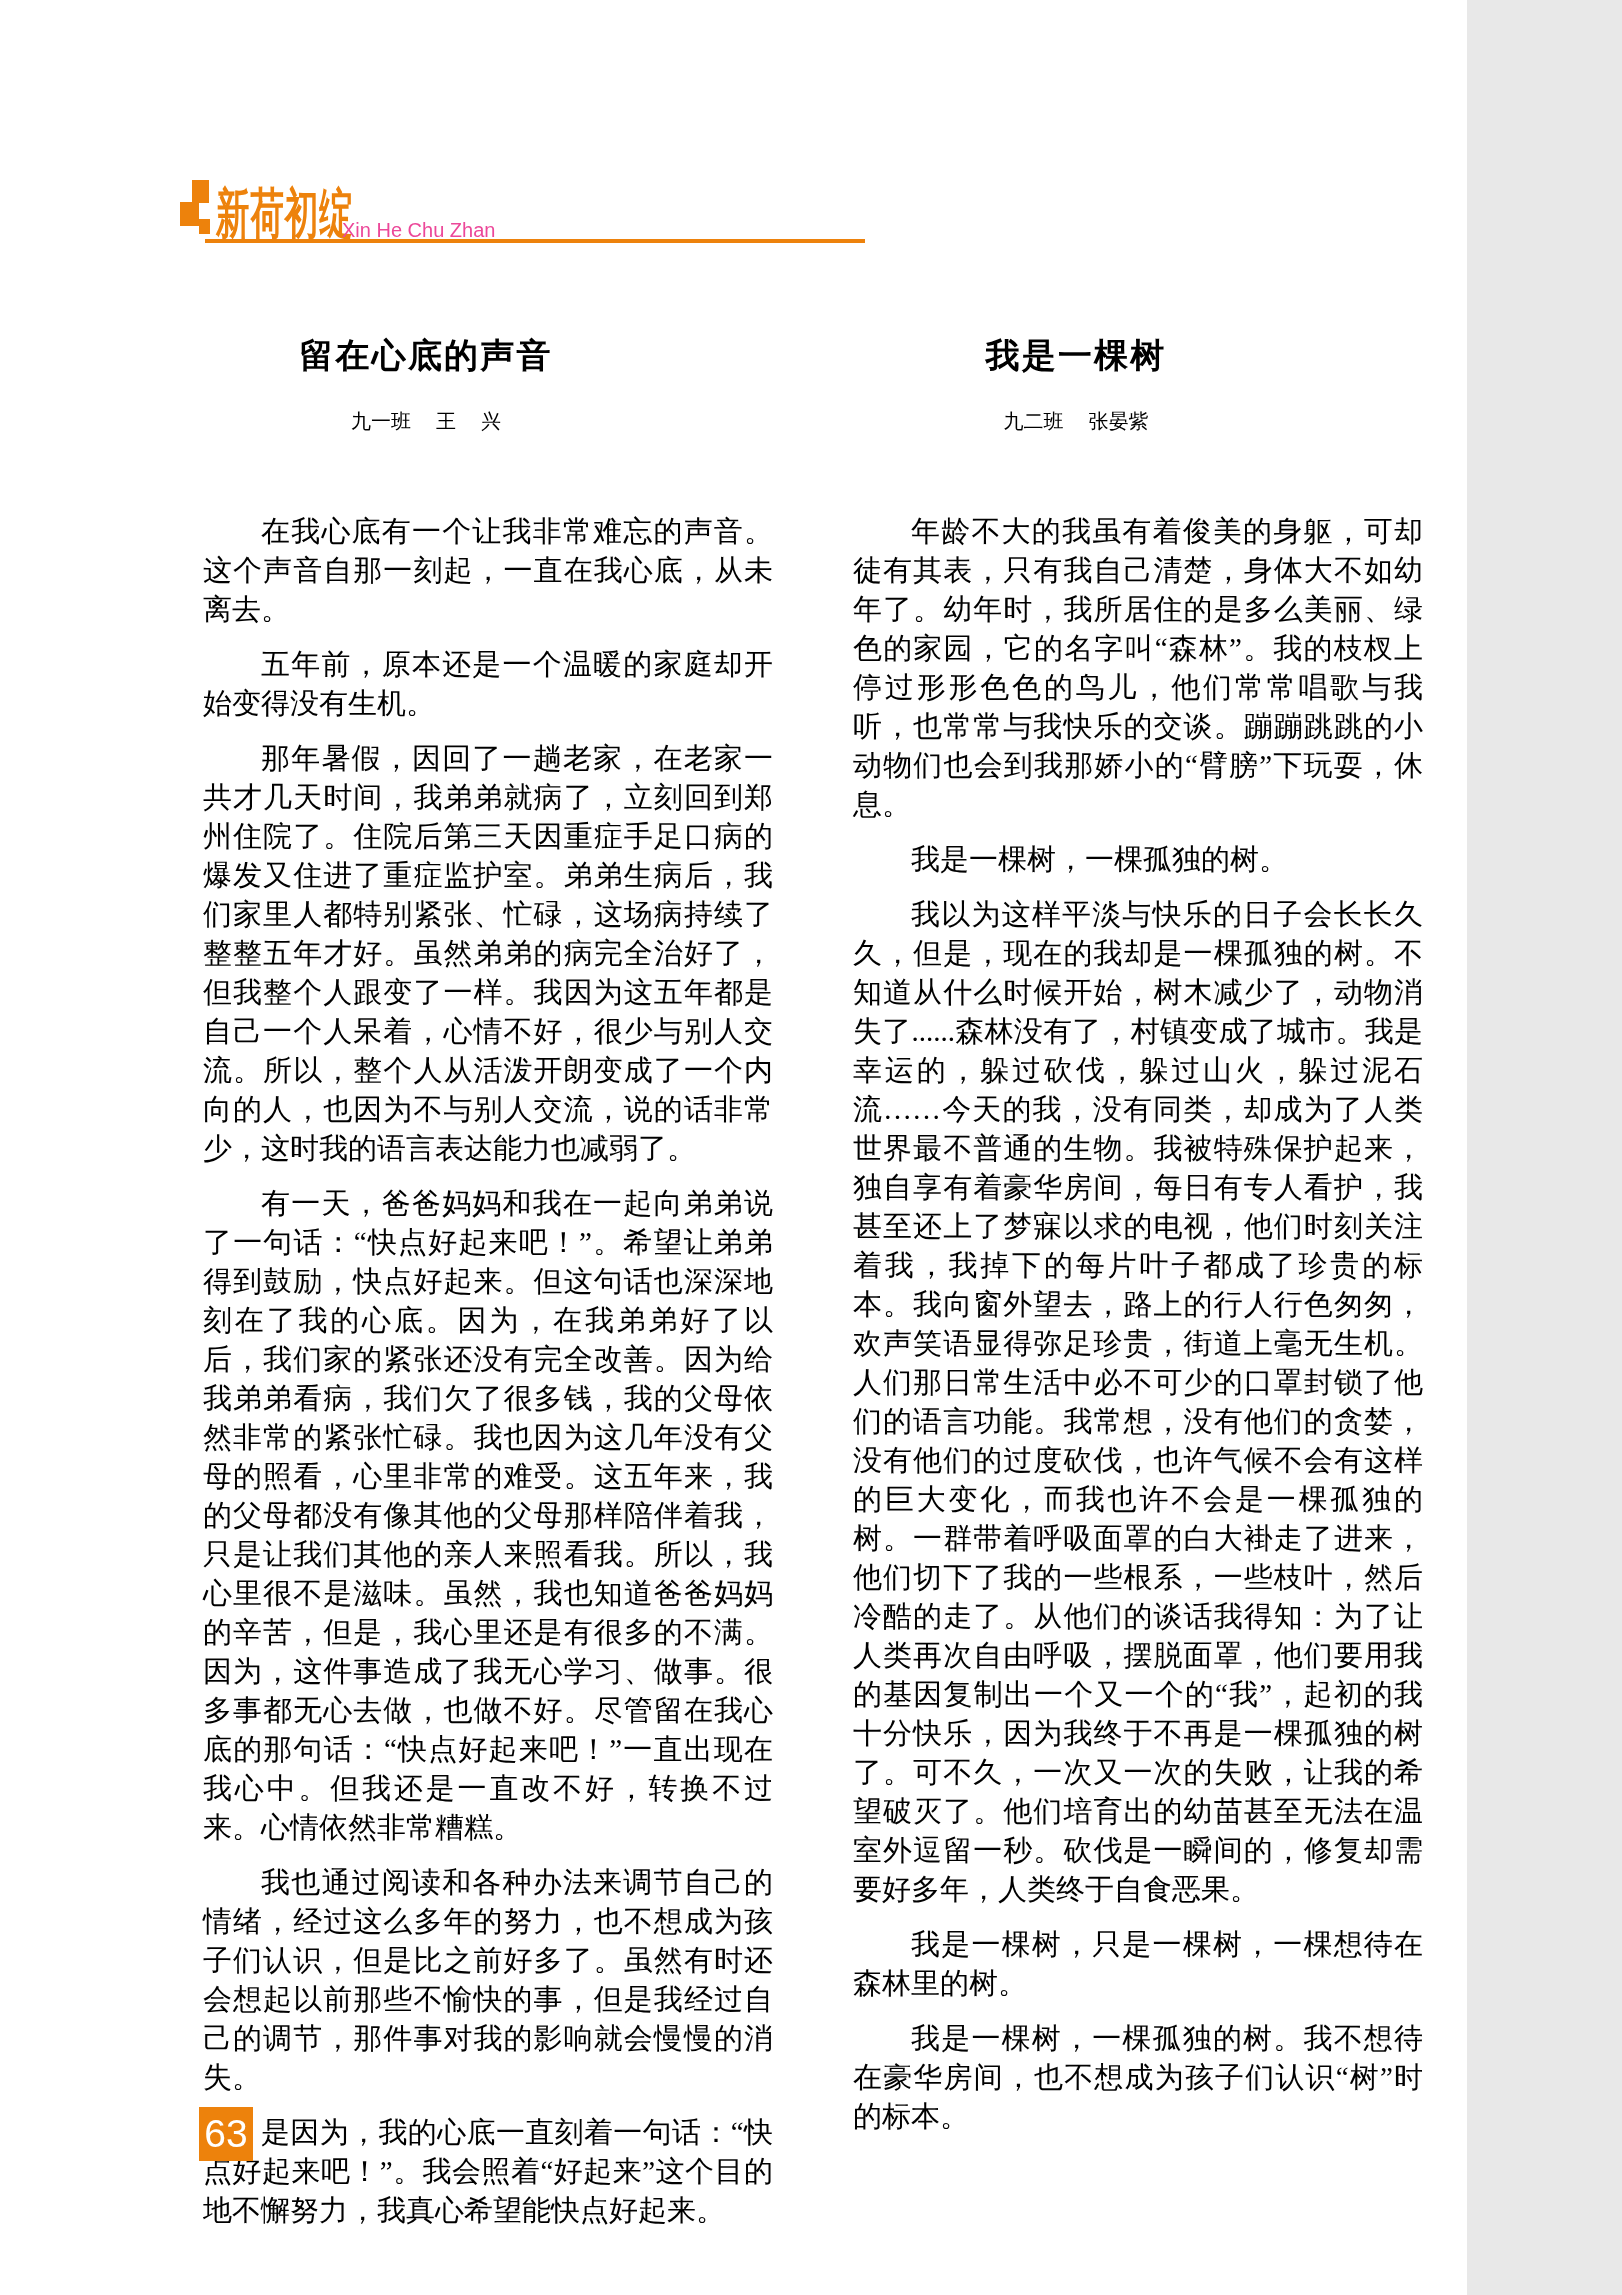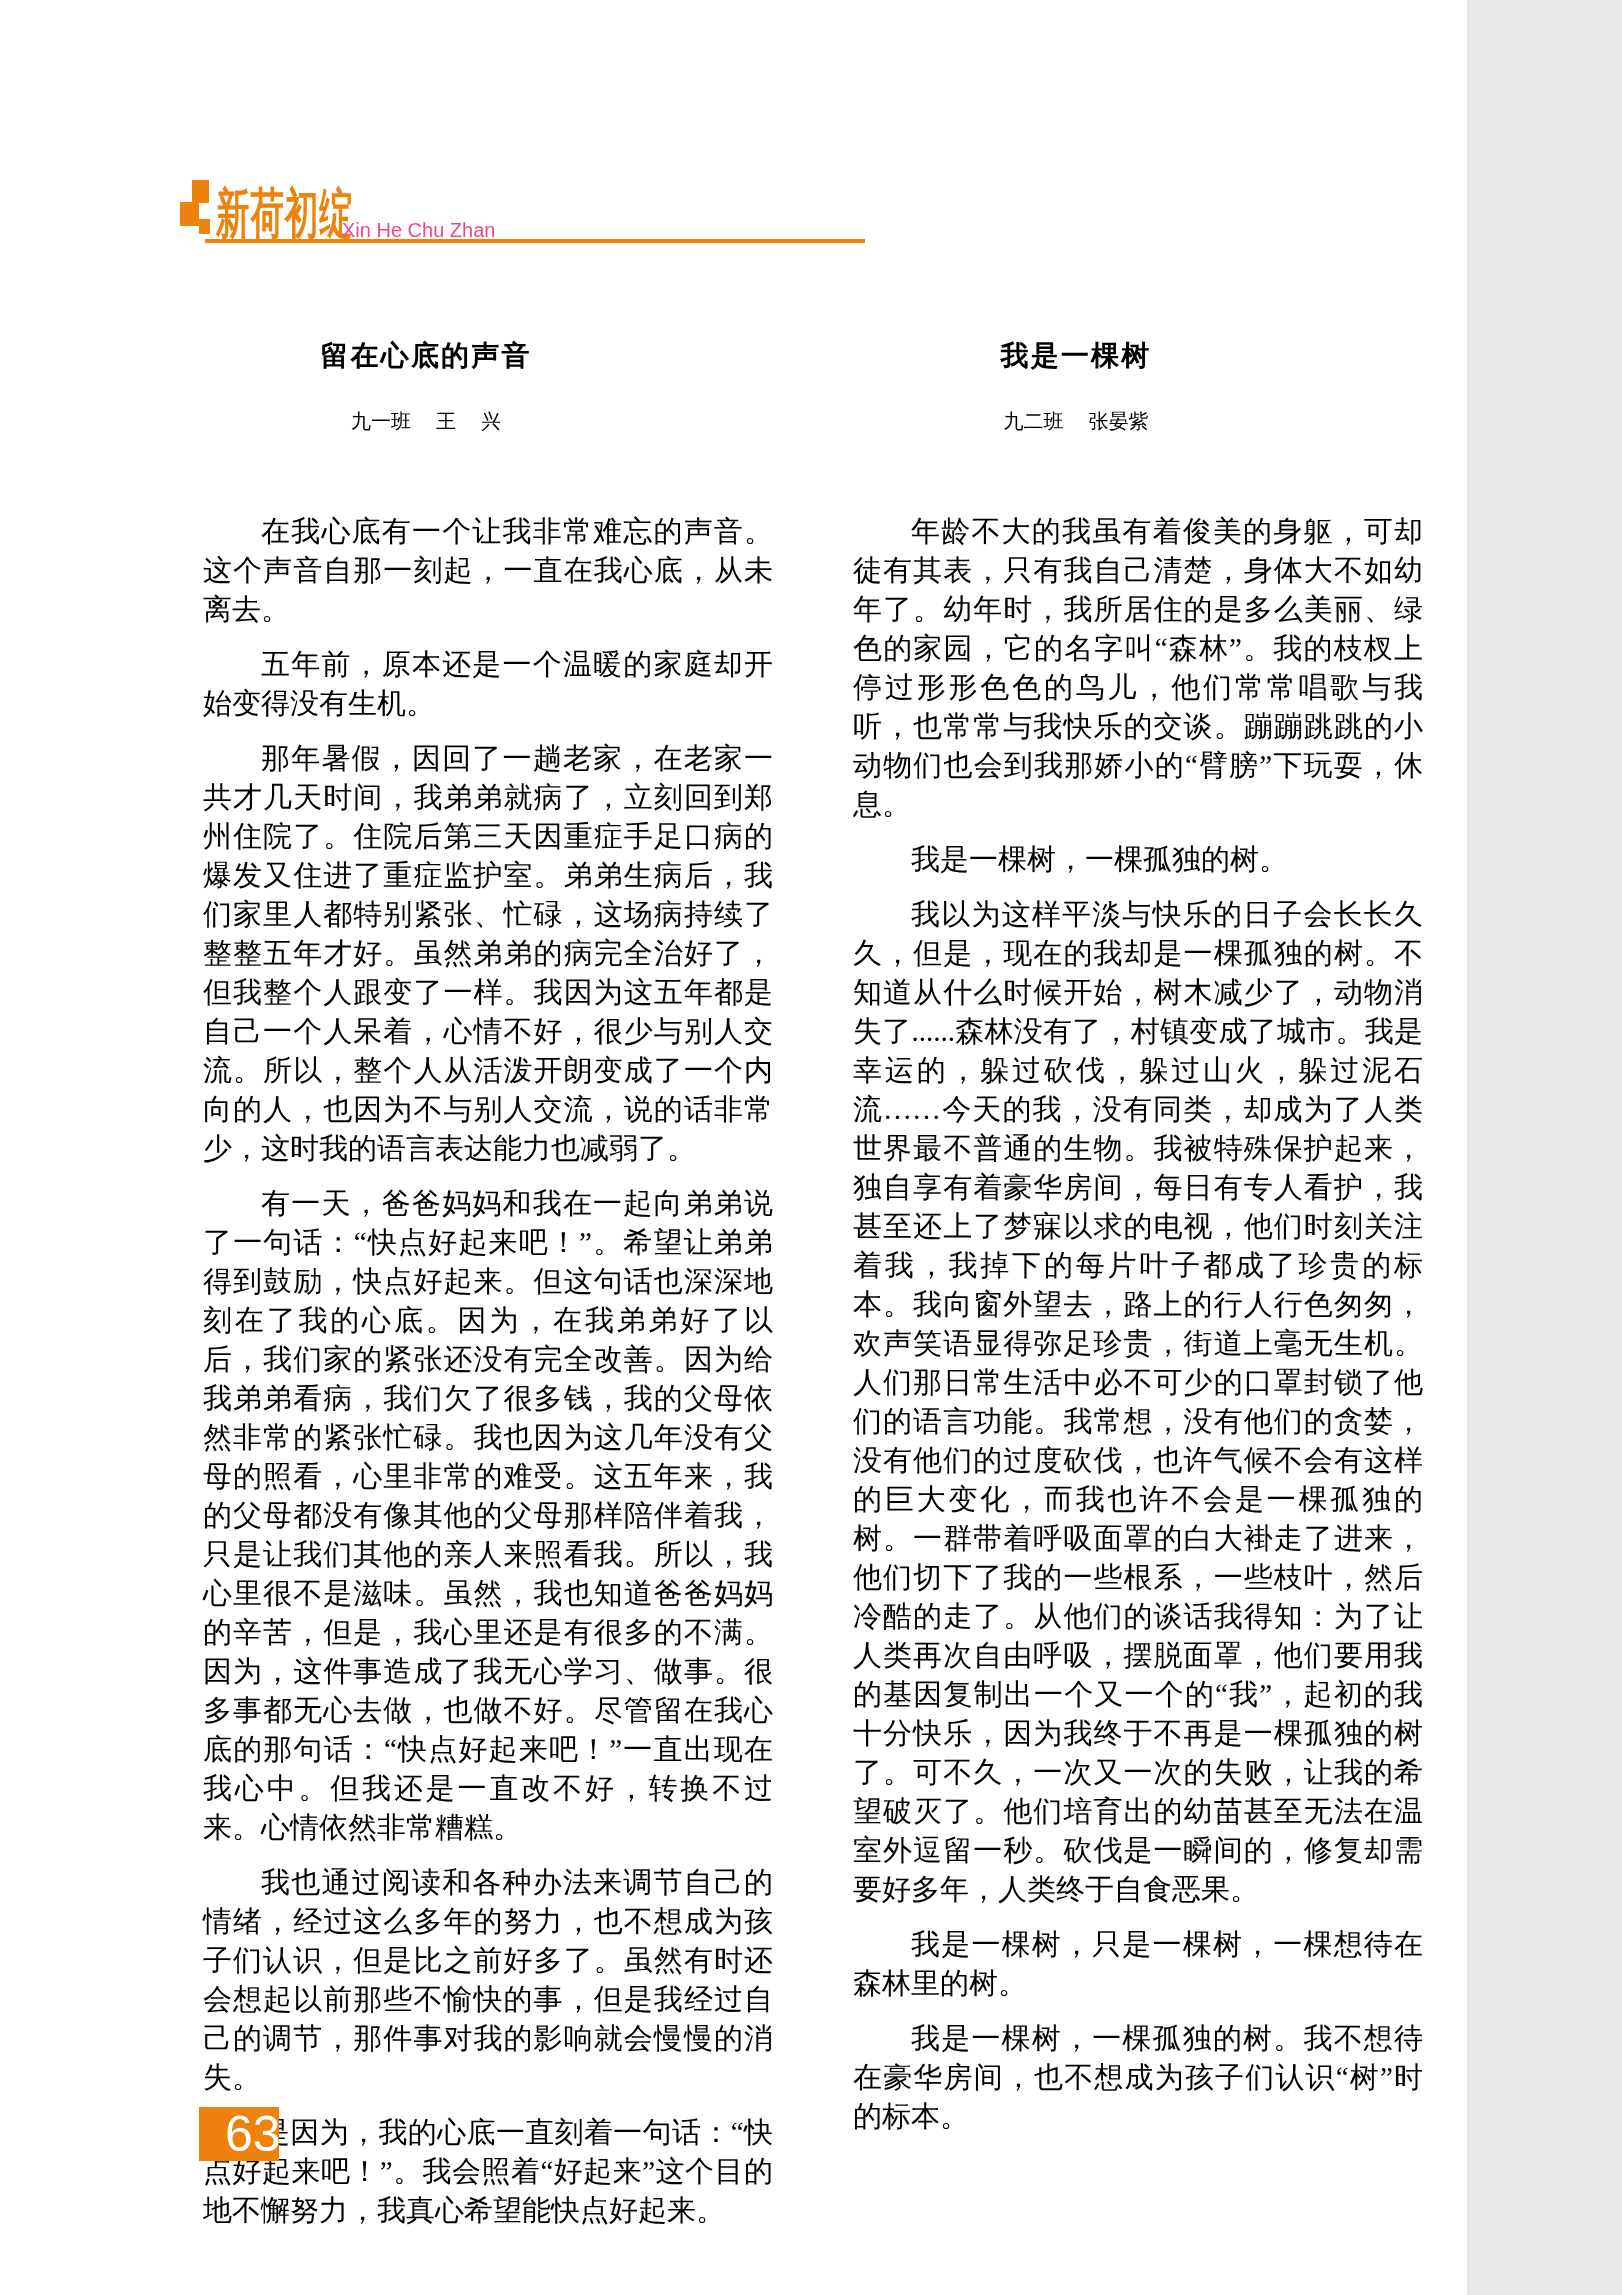--- a/index.html
+++ b/index.html
@@ -32,42 +32,41 @@
   }
   .header-divider{
     position:absolute;left:205px;top:239px;
     width:660px;height:4.4px;background:#ed820c;
   }
   
   .article{position:absolute;top:335px;width:602px;}
   .article-left{left:187px;}
   .article-right{left:837px;}
   .article-title{
-    font-size:28px;line-height:41px;font-weight:bold;
+    font-size:34px;line-height:41px;font-weight:bold;
     text-align:center;padding-right:124px;
     letter-spacing:2.2px;white-space:nowrap;
   }
   .article-byline{
     margin-top:31px;font-size:20px;line-height:29px;
     text-align:center;padding-right:124px;white-space:nowrap;
   }
   .article-body{
     margin-top:76px;
     font-size:29px;line-height:39px;
     text-align:justify;
   }
   .article-body p{margin:16px;text-indent:2em;}
   
   .page-number{
     position:absolute;left:199px;top:2107px;
     width:54px;height:54px;background:#ed820c;
-    color:#ffffff;font-size:50px;line-height:54px;
+    color:#ffffff;font-size:39px;line-height:54px;
     text-align:center;
     font-family:"Liberation Sans","DejaVu Sans",sans-serif;
-    padding-left:26px;
   }
 </style>
 </head>
 <body>
 
 <div class="page">
 
   <div class="logo-sq sq-top"></div>
   <div class="logo-sq sq-left"></div>
   <div class="logo-sq sq-small"></div>

